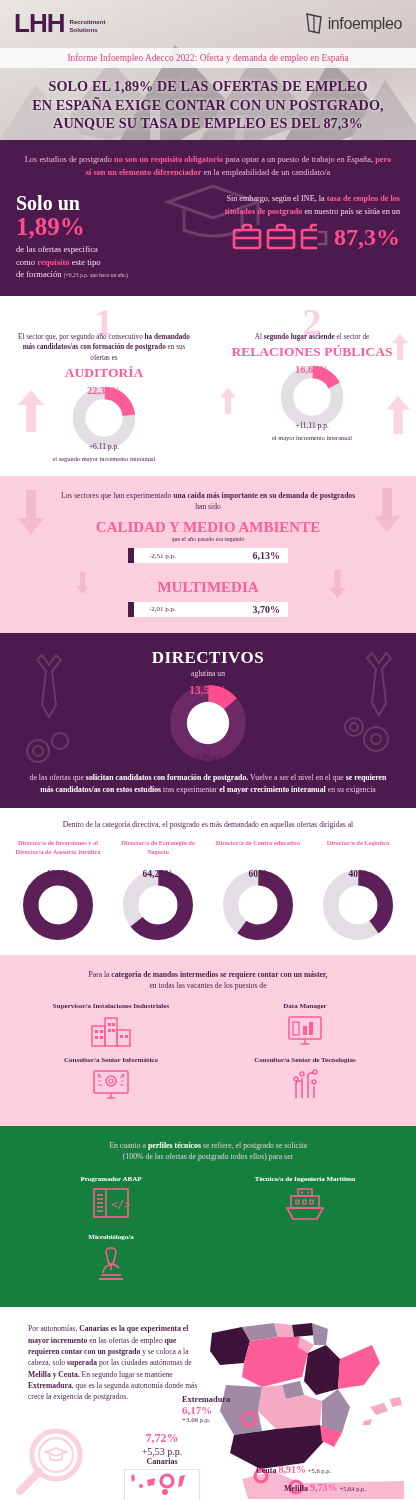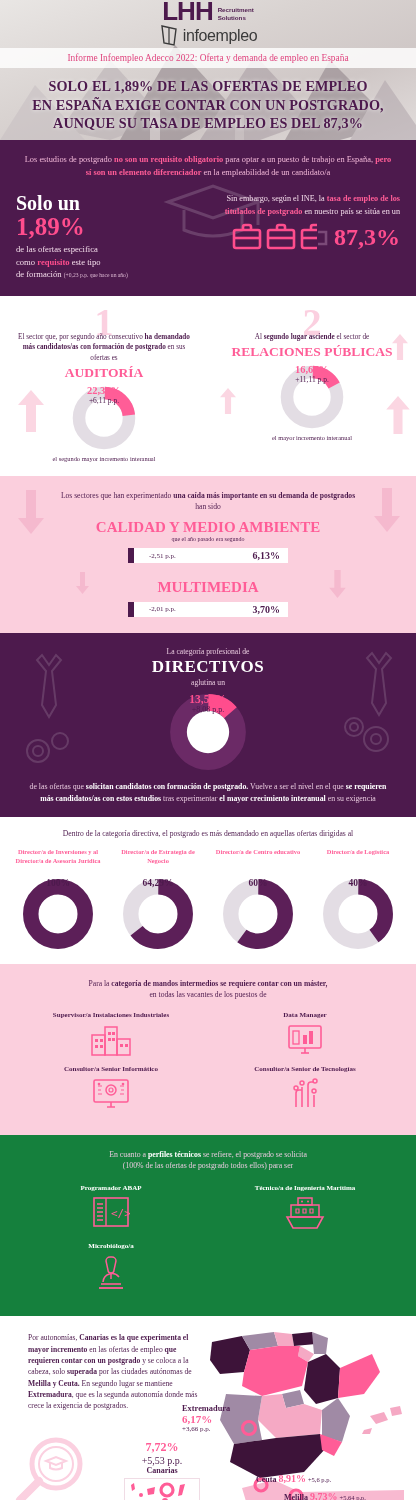--- a/index.html
+++ b/index.html
@@ -18,21 +18,21 @@
     height: 140px;
     background: linear-gradient(160deg,#e9e6e4 0%,#d9d3d1 40%,#cfc7c6 70%,#e3dedd 100%);
     overflow: hidden;
   }
   .header .caps {
     position: absolute; inset: 0; opacity: .55;
   }
   .logobar {
     position: relative; z-index: 3;
     height: 48px; display: flex; align-items: center;
-    justify-content: space-between; padding: 0 14px; flex-direction: column;
+    justify-content: space-between; padding: 0 14px;
   }
   .lhh { display: flex; align-items: flex-end; gap: 5px; }
   .lhh-mark {
     font-family: "Liberation Sans", sans-serif;
     font-weight: bold; font-size: 26px; letter-spacing: -1px;
     color: #4d1a4d; line-height: .9;
   }
   .lhh-sub {
     font-family: "Liberation Sans", sans-serif;
     font-size: 6.2px; font-weight: bold; color: #4d1a4d;
@@ -99,21 +99,21 @@
   }
   .sec-copy { font-size: 7.2px; color: #4d1a4d; line-height: 1.45; padding: 0 16px; margin-top: -6px; }
   .sec-copy b { font-weight: bold; }
   .sec-name {
     font-size: 13.5px; font-weight: bold; color: #ff5d97; margin-top: 3px; line-height: 1.1;
   }
   .donut-wrap { display: flex; justify-content: center; margin-top: 4px; }
   .donut { position: relative; }
   .donut .lbl {
     position: absolute; inset: 0; display: flex; flex-direction: column;
-    align-items: center; justify-content: flex-start;
+    align-items: center; justify-content: space-between;
   }
   .donut .lbl .v { font-size: 10.5px; font-weight: bold; color: #ff5d97; }
   .donut .lbl .d { font-size: 7.5px; color: #4d1a4d; }
   .sub-note { font-size: 6.4px; color: #4d1a4d; margin-top: 4px; }
   .arrow-up {
     position: absolute; z-index: 0;
   }
 
   
   .s3 { background: #fbcfdd; padding: 14px 0 16px; position: relative; overflow: hidden; }
@@ -395,21 +395,20 @@
       <circle cx="18" cy="18" r="4" fill="none" stroke="#fff" stroke-width="2"></circle>
       <circle cx="40" cy="30" r="12" fill="none" stroke="#fff" stroke-width="2"></circle>
       <circle cx="40" cy="30" r="5" fill="none" stroke="#fff" stroke-width="2"></circle>
     </svg>
     <svg class="deco" style="left:20px;top:96px;" width="56" height="42" viewBox="0 0 56 42">
       <circle cx="18" cy="22" r="11" fill="none" stroke="#fff" stroke-width="2"></circle>
       <circle cx="18" cy="22" r="5" fill="none" stroke="#fff" stroke-width="2"></circle>
       <circle cx="40" cy="12" r="8" fill="none" stroke="#fff" stroke-width="2"></circle>
     </svg>
 
-    <div class="cat">La categoría profesional de</div>
     <div class="word">DIRECTIVOS</div>
     <div class="agl">aglutina un</div>
 
     <div class="donutc">
       <div class="donut" style="width:78px;height:78px;">
         <svg width="78" height="78" viewBox="0 0 42 42">
           <circle cx="21" cy="21" r="15.9" fill="none" stroke="#6b2a66" stroke-width="9"></circle>
           <circle cx="21" cy="21" r="15.9" fill="none" stroke="#ff4d8d" stroke-width="9" stroke-dasharray="13.5 86.5" stroke-dashoffset="25"></circle>
           <circle cx="21" cy="21" r="11.4" fill="#ffffff"></circle>
         </svg>

